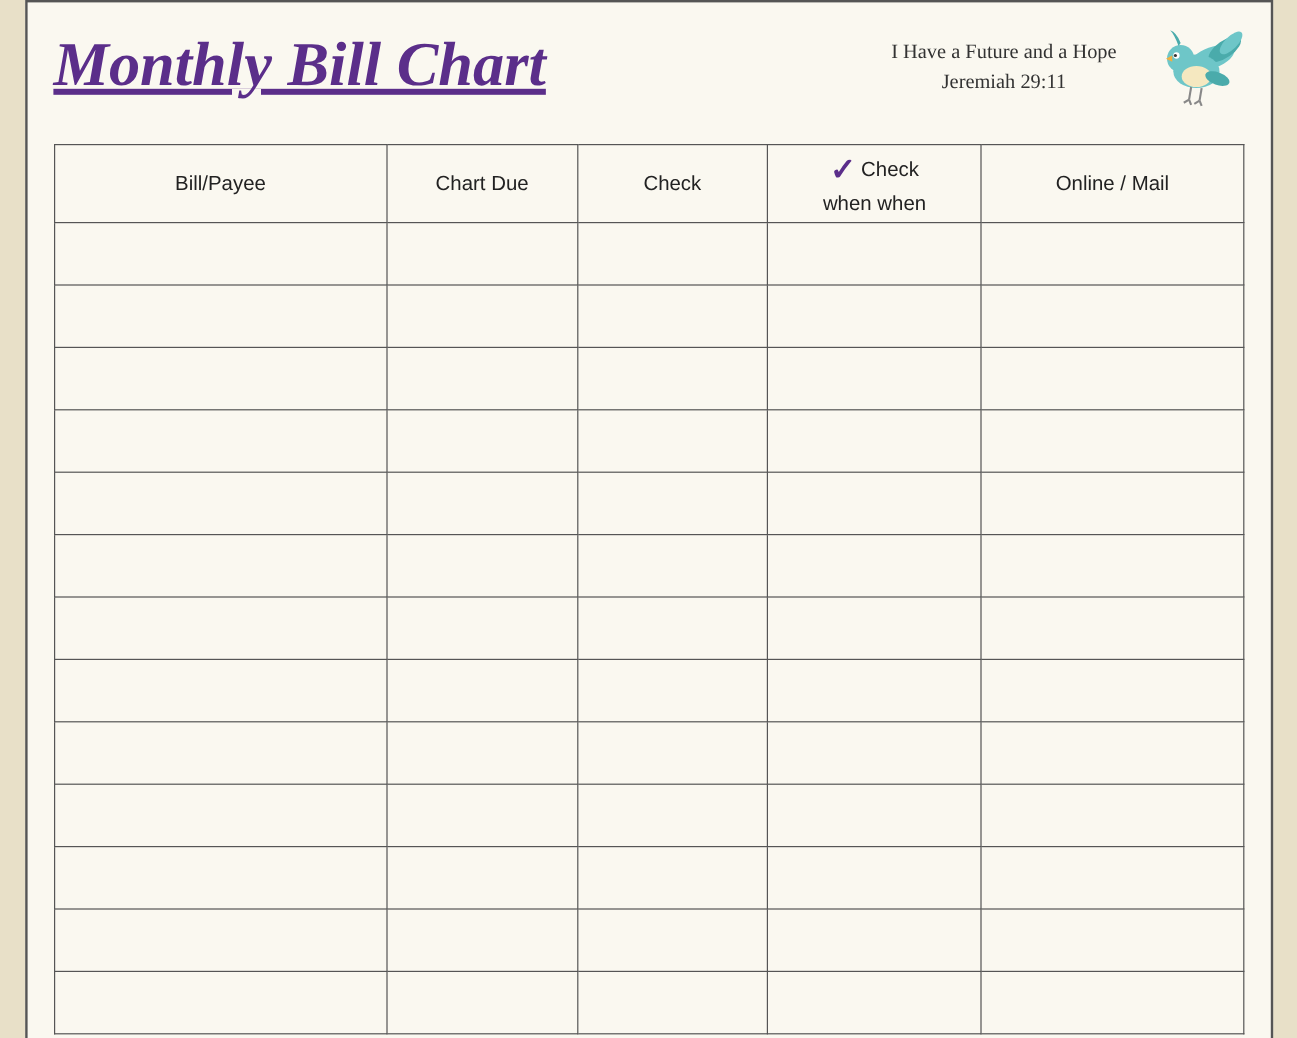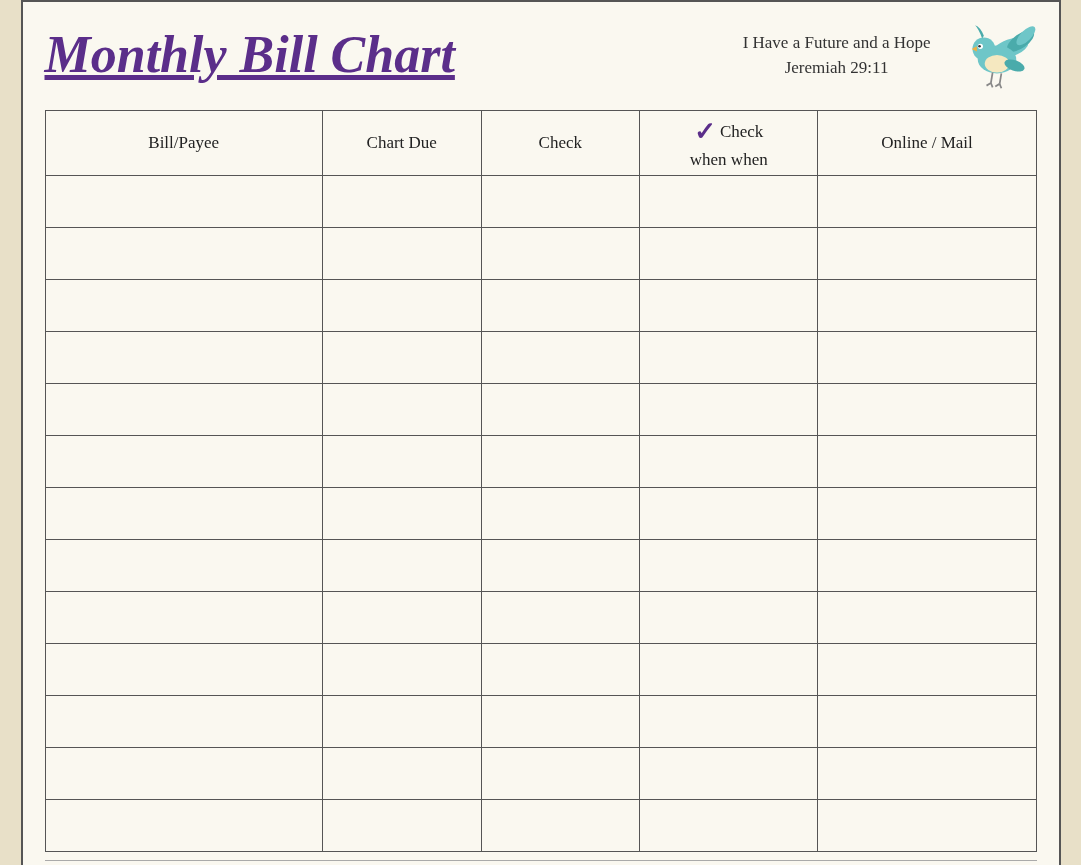--- a/index.html
+++ b/index.html
@@ -21,21 +21,21 @@
       padding: 18px 22px 12px 22px;
       display: flex;
       flex-direction: column;
     }
 
     
     .header {
       display: flex;
       justify-content: space-between;
       align-items: center;
-      margin-bottom: 20px;
+      margin-bottom: 30px;
     }
 
     .title {
       font-family: 'Palatino Linotype', Palatino, serif;
       font-size: 52px;
       color: #5b2e8a;
       font-style: italic;
       font-weight: bold;
       text-decoration: underline;
       line-height: 1.1;
@@ -71,21 +71,21 @@
 
     .bill-table th,
     .bill-table td {
       border: 1.5px solid #555;
       padding: 0;
       height: 52px;
     }
 
     .bill-table th {
       background: #faf8f0;
-      font-family: Liberation Serif, serif;
+      font-family: Liberation Sans, sans-serif;
       font-size: 17px;
       font-weight: normal;
       color: #222;
       text-align: center;
       vertical-align: middle;
       padding: 4px 6px;
       height: 62px;
     }
 
     .col-bill { width: 28%; }

